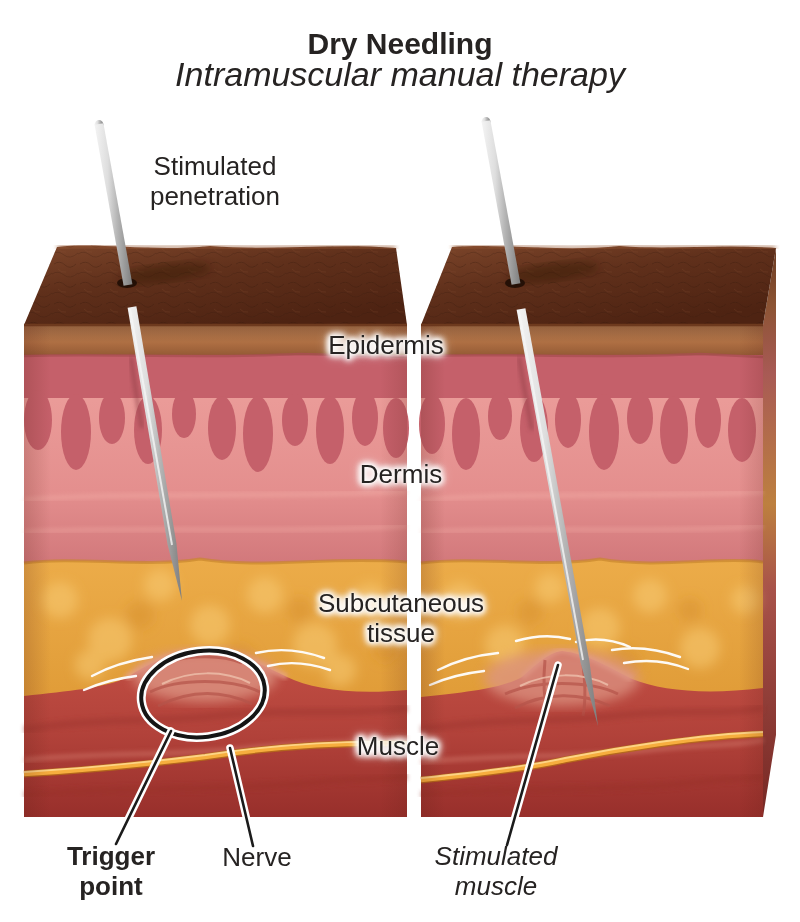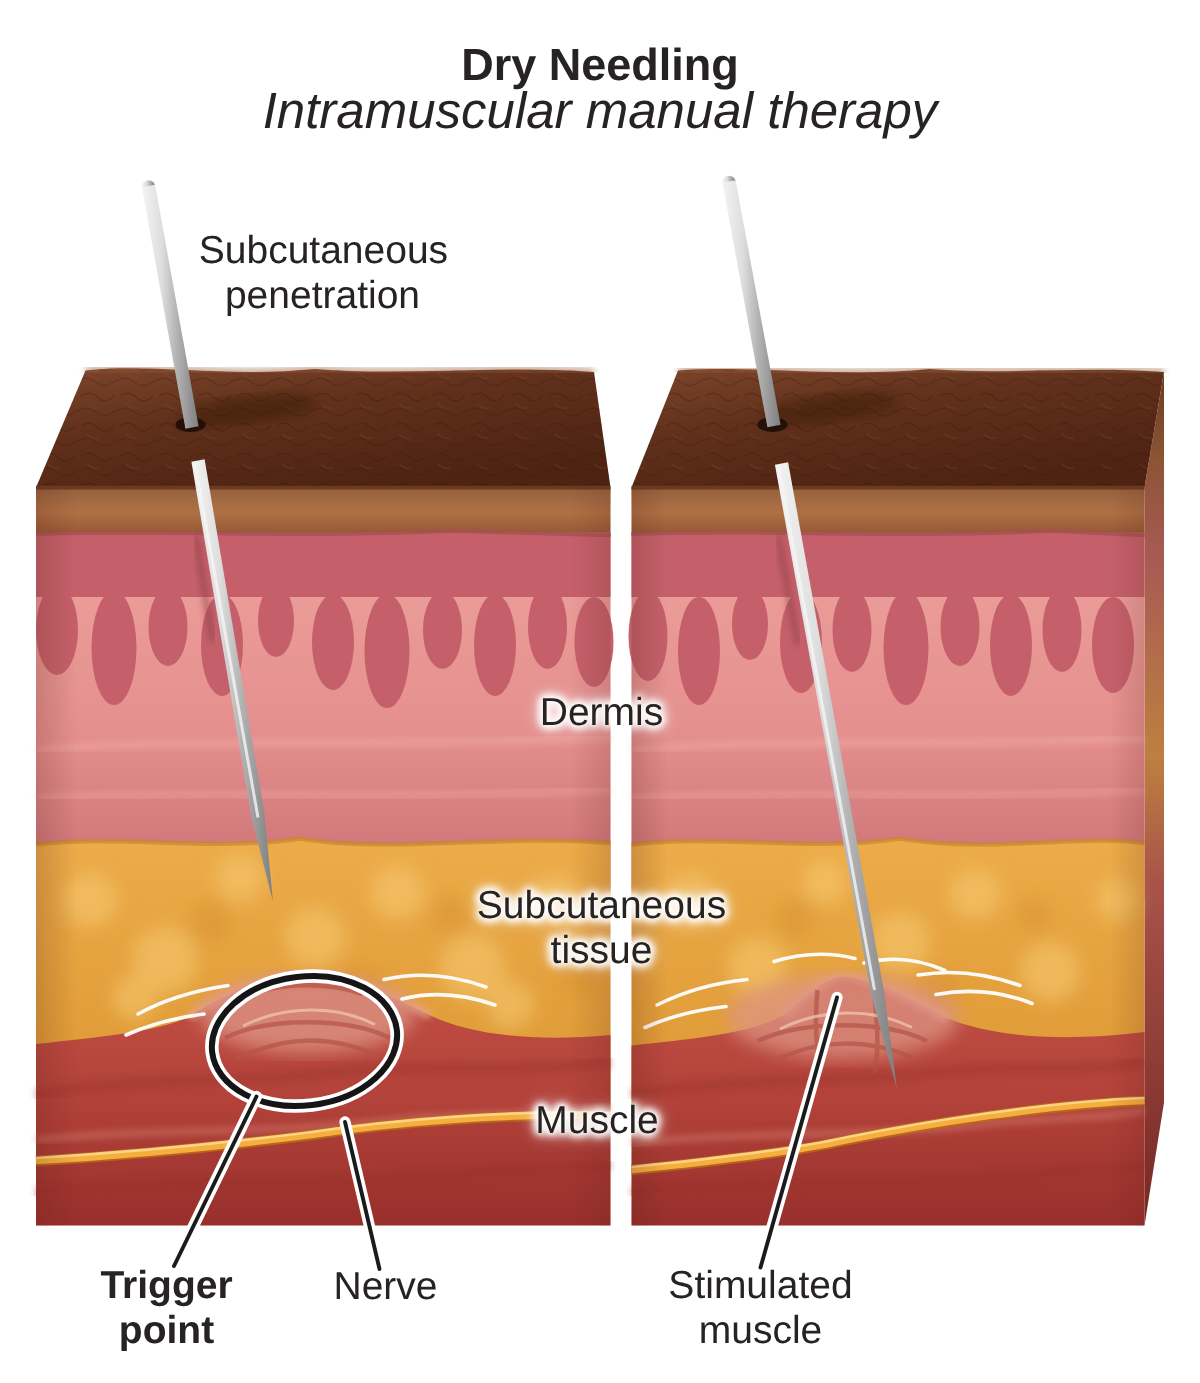--- a/index.html
+++ b/index.html
@@ -273,22 +273,23 @@
       <path d="M230,748 L253,846" stroke="#ffffff" stroke-width="7.5"></path>
       <path d="M230,748 L253,846" stroke="#1b1b1b" stroke-width="2.6"></path>
       <path d="M558,665 L507,845" stroke="#ffffff" stroke-width="7.5"></path>
       <path d="M558,665 L507,845" stroke="#1b1b1b" stroke-width="2.6"></path>
     </g>
   </svg>
 
   <div class="hdr hdr-title">Dry Needling</div>
   <div class="hdr hdr-sub">Intramuscular manual therapy</div>
 
-  <div class="lbl" style="left:215px;top:181px;width:165px;">Subcutaneous penetration</div>
-
+  <div class="lbl" style="left:215px;top:181px;width:165px;">Stimulated penetration</div>
+
+  <div class="lbl glow" style="left:386px;top:345px;width:200px;">Epidermis</div>
   <div class="lbl glow" style="left:401px;top:462px;width:160px;margin-top:12px;">Dermis</div>
   <div class="lbl glow" style="left:398px;top:746px;width:140px;">Muscle</div>
   <div class="lbl glow" style="left:401px;top:618px;width:190px;">Subcutaneous tissue</div>
 
   <div class="lbl" style="left:111px;top:871px;width:105px;font-weight:bold;">Trigger point</div>
   <div class="lbl" style="left:257px;top:857px;width:110px;">Nerve</div>
-  <div class="lbl" style="left:507px;top:871px;width:150px;">Stimulated muscle</div>
+  <div class="lbl" style="left:496px;top:871px;width:150px;font-style:italic;">Stimulated muscle</div>
 </div>
 
 </body></html>

